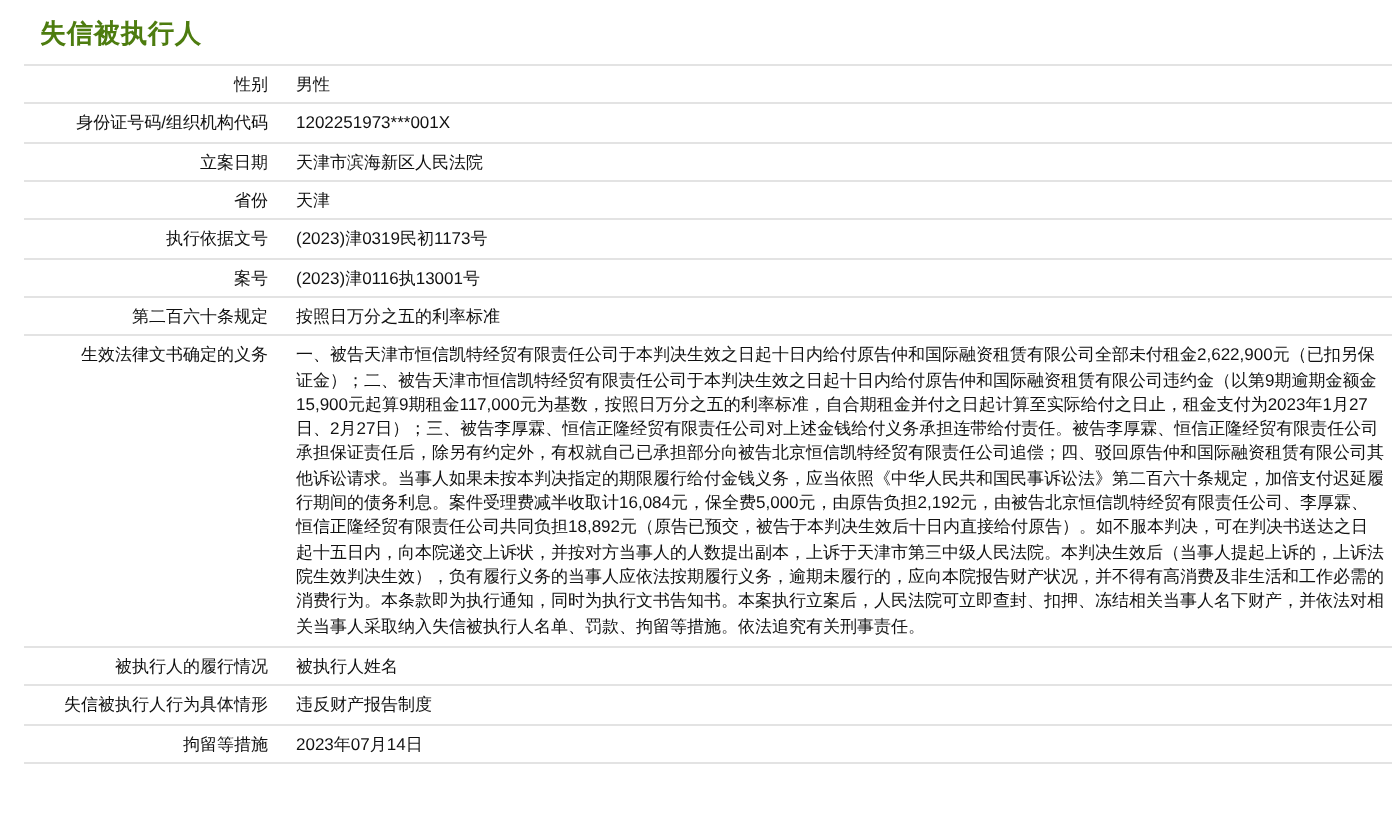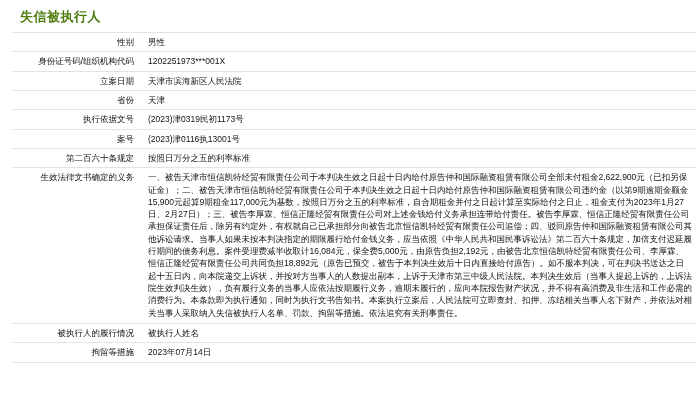--- a/index.html
+++ b/index.html
@@ -109,18 +109,22 @@
       <th>生效法律文书确定的义务</th>
       <td>
         <p class="indent">一、被告天津市恒信凯特经贸有限责任公司于本判决生效之日起十日内给付原告仲和国际融资租赁有限公司全部未付租金2,622,900元（已扣另保证金）；二、被告天津市恒信凯特经贸有限责任公司于本判决生效之日起十日内给付原告仲和国际融资租赁有限公司违约金（以第9期逾期金额金15,900元起算9期租金117,000元为基数，按照日万分之五的利率标准，自合期租金并付之日起计算至实际给付之日止，租金支付为2023年1月27日、2月27日）；三、被告李厚霖、恒信正隆经贸有限责任公司对上述金钱给付义务承担连带给付责任。被告李厚霖、恒信正隆经贸有限责任公司承担保证责任后，除另有约定外，有权就自己已承担部分向被告北京恒信凯特经贸有限责任公司追偿；四、驳回原告仲和国际融资租赁有限公司其他诉讼请求。当事人如果未按本判决指定的期限履行给付金钱义务，应当依照《中华人民共和国民事诉讼法》第二百六十条规定，加倍支付迟延履行期间的债务利息。案件受理费减半收取计16,084元，保全费5,000元，由原告负担2,192元，由被告北京恒信凯特经贸有限责任公司、李厚霖、恒信正隆经贸有限责任公司共同负担18,892元（原告已预交，被告于本判决生效后十日内直接给付原告）。如不服本判决，可在判决书送达之日起十五日内，向本院递交上诉状，并按对方当事人的人数提出副本，上诉于天津市第三中级人民法院。本判决生效后（当事人提起上诉的，上诉法院生效判决生效），负有履行义务的当事人应依法按期履行义务，逾期未履行的，应向本院报告财产状况，并不得有高消费及非生活和工作必需的消费行为。本条款即为执行通知，同时为执行文书告知书。本案执行立案后，人民法院可立即查封、扣押、冻结相关当事人名下财产，并依法对相关当事人采取纳入失信被执行人名单、罚款、拘留等措施。依法追究有关刑事责任。</p>
       </td>
     </tr>
     <tr>
       <th>被执行人的履行情况</th>
       <td>被执行人姓名</td>
     </tr>
     <tr>
+      <th>失信被执行人行为具体情形</th>
+      <td>违反财产报告制度</td>
+    </tr>
+    <tr>
       <th>拘留等措施</th>
       <td>2023年07月14日</td>
     </tr>
   </tbody>
     </table>
 </div>
 
 </body></html>

